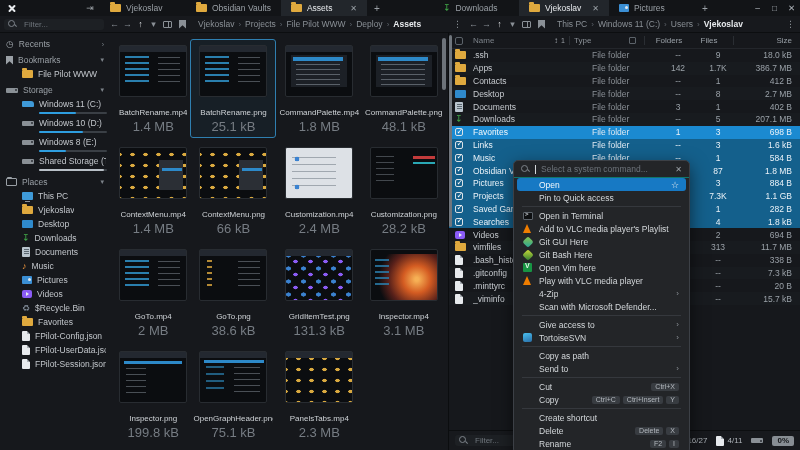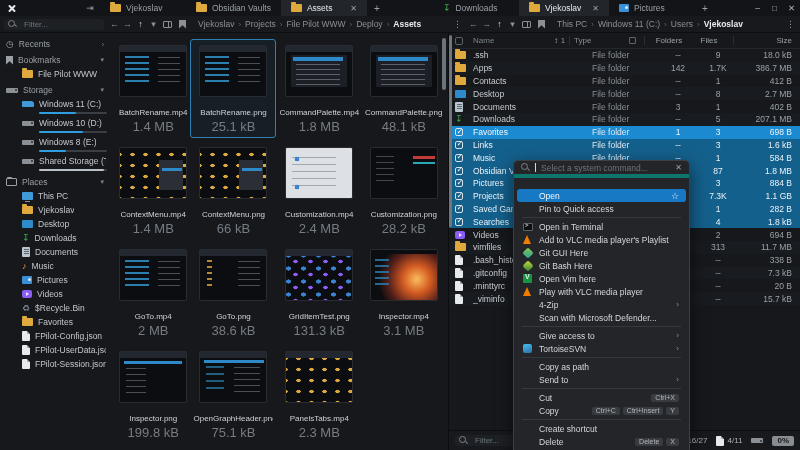--- a/index.html
+++ b/index.html
@@ -189,27 +189,27 @@
 
   
   .statusbar { height:20px; flex:0 0 20px; display:flex; align-items:center; background:#17191d; border-top:1px solid #0c0e10; font-size:8px; padding:0 6px; }
   .statusbar .filterbox { width:118px; margin:0; }
   .stats { margin-left:auto; display:flex; align-items:center; gap:9px; color:#aeb4ba; }
   .stat { display:flex; align-items:center; gap:3px; }
   .pill { background:#878d93; color:#15171a; border-radius:2px; padding:0.5px 5px; font-weight:bold; }
 
   
   .ctxmenu { position:absolute; left:513px; top:127px; width:177px; background:#232528; border:1px solid #3c4046; border-radius:5px; box-shadow:0 6px 18px rgba(0,0,0,.55); z-index:10; padding-bottom:3px; font-size:8.5px; color:#d4d8db; }
-  .msearch { display:flex; align-items:center; gap:5px; height:17px; padding:0 7px; border-bottom:4px solid #0f766e; color:#6e747b; }
+  .msearch { display:flex; align-items:center; gap:5px; height:17px; padding:0 7px; border-bottom:1px solid #0f766e; color:#6e747b; }
   .msearch .caret { width:1px; height:9px; background:#d4d8db; }
   .msearch .mx { margin-left:auto; color:#9aa0a6; font-size:8px; }
   .mitem { display:flex; align-items:center; height:13px; padding:0 7px 0 6px; margin:0 3px; border-radius:3px; }
   .mitem .mico { width:16px; display:flex; align-items:center; }
   .mitem .mlabel { white-space:nowrap; overflow:hidden; }
-  .mitem.hl { background:#1779c4; color:#f2f8fc; margin-top:11px; }
+  .mitem.hl { background:#1779c4; color:#f2f8fc; margin-top:0; }
   .mitem .trail { margin-left:auto; display:flex; align-items:center; gap:3px; }
   .badge { background:#383c41; color:#b3b8be; border-radius:2px; padding:0.5px 4px; font-size:7px; }
   .subarrow { color:#8a9096; font-size:8px; }
   .msep { height:1px; background:#35383d; margin:2px 8px; }
   .star { font-size:9px; color:#e8ebee; }
 </style>
 </head>
 <body>
 
 <div class="app">

